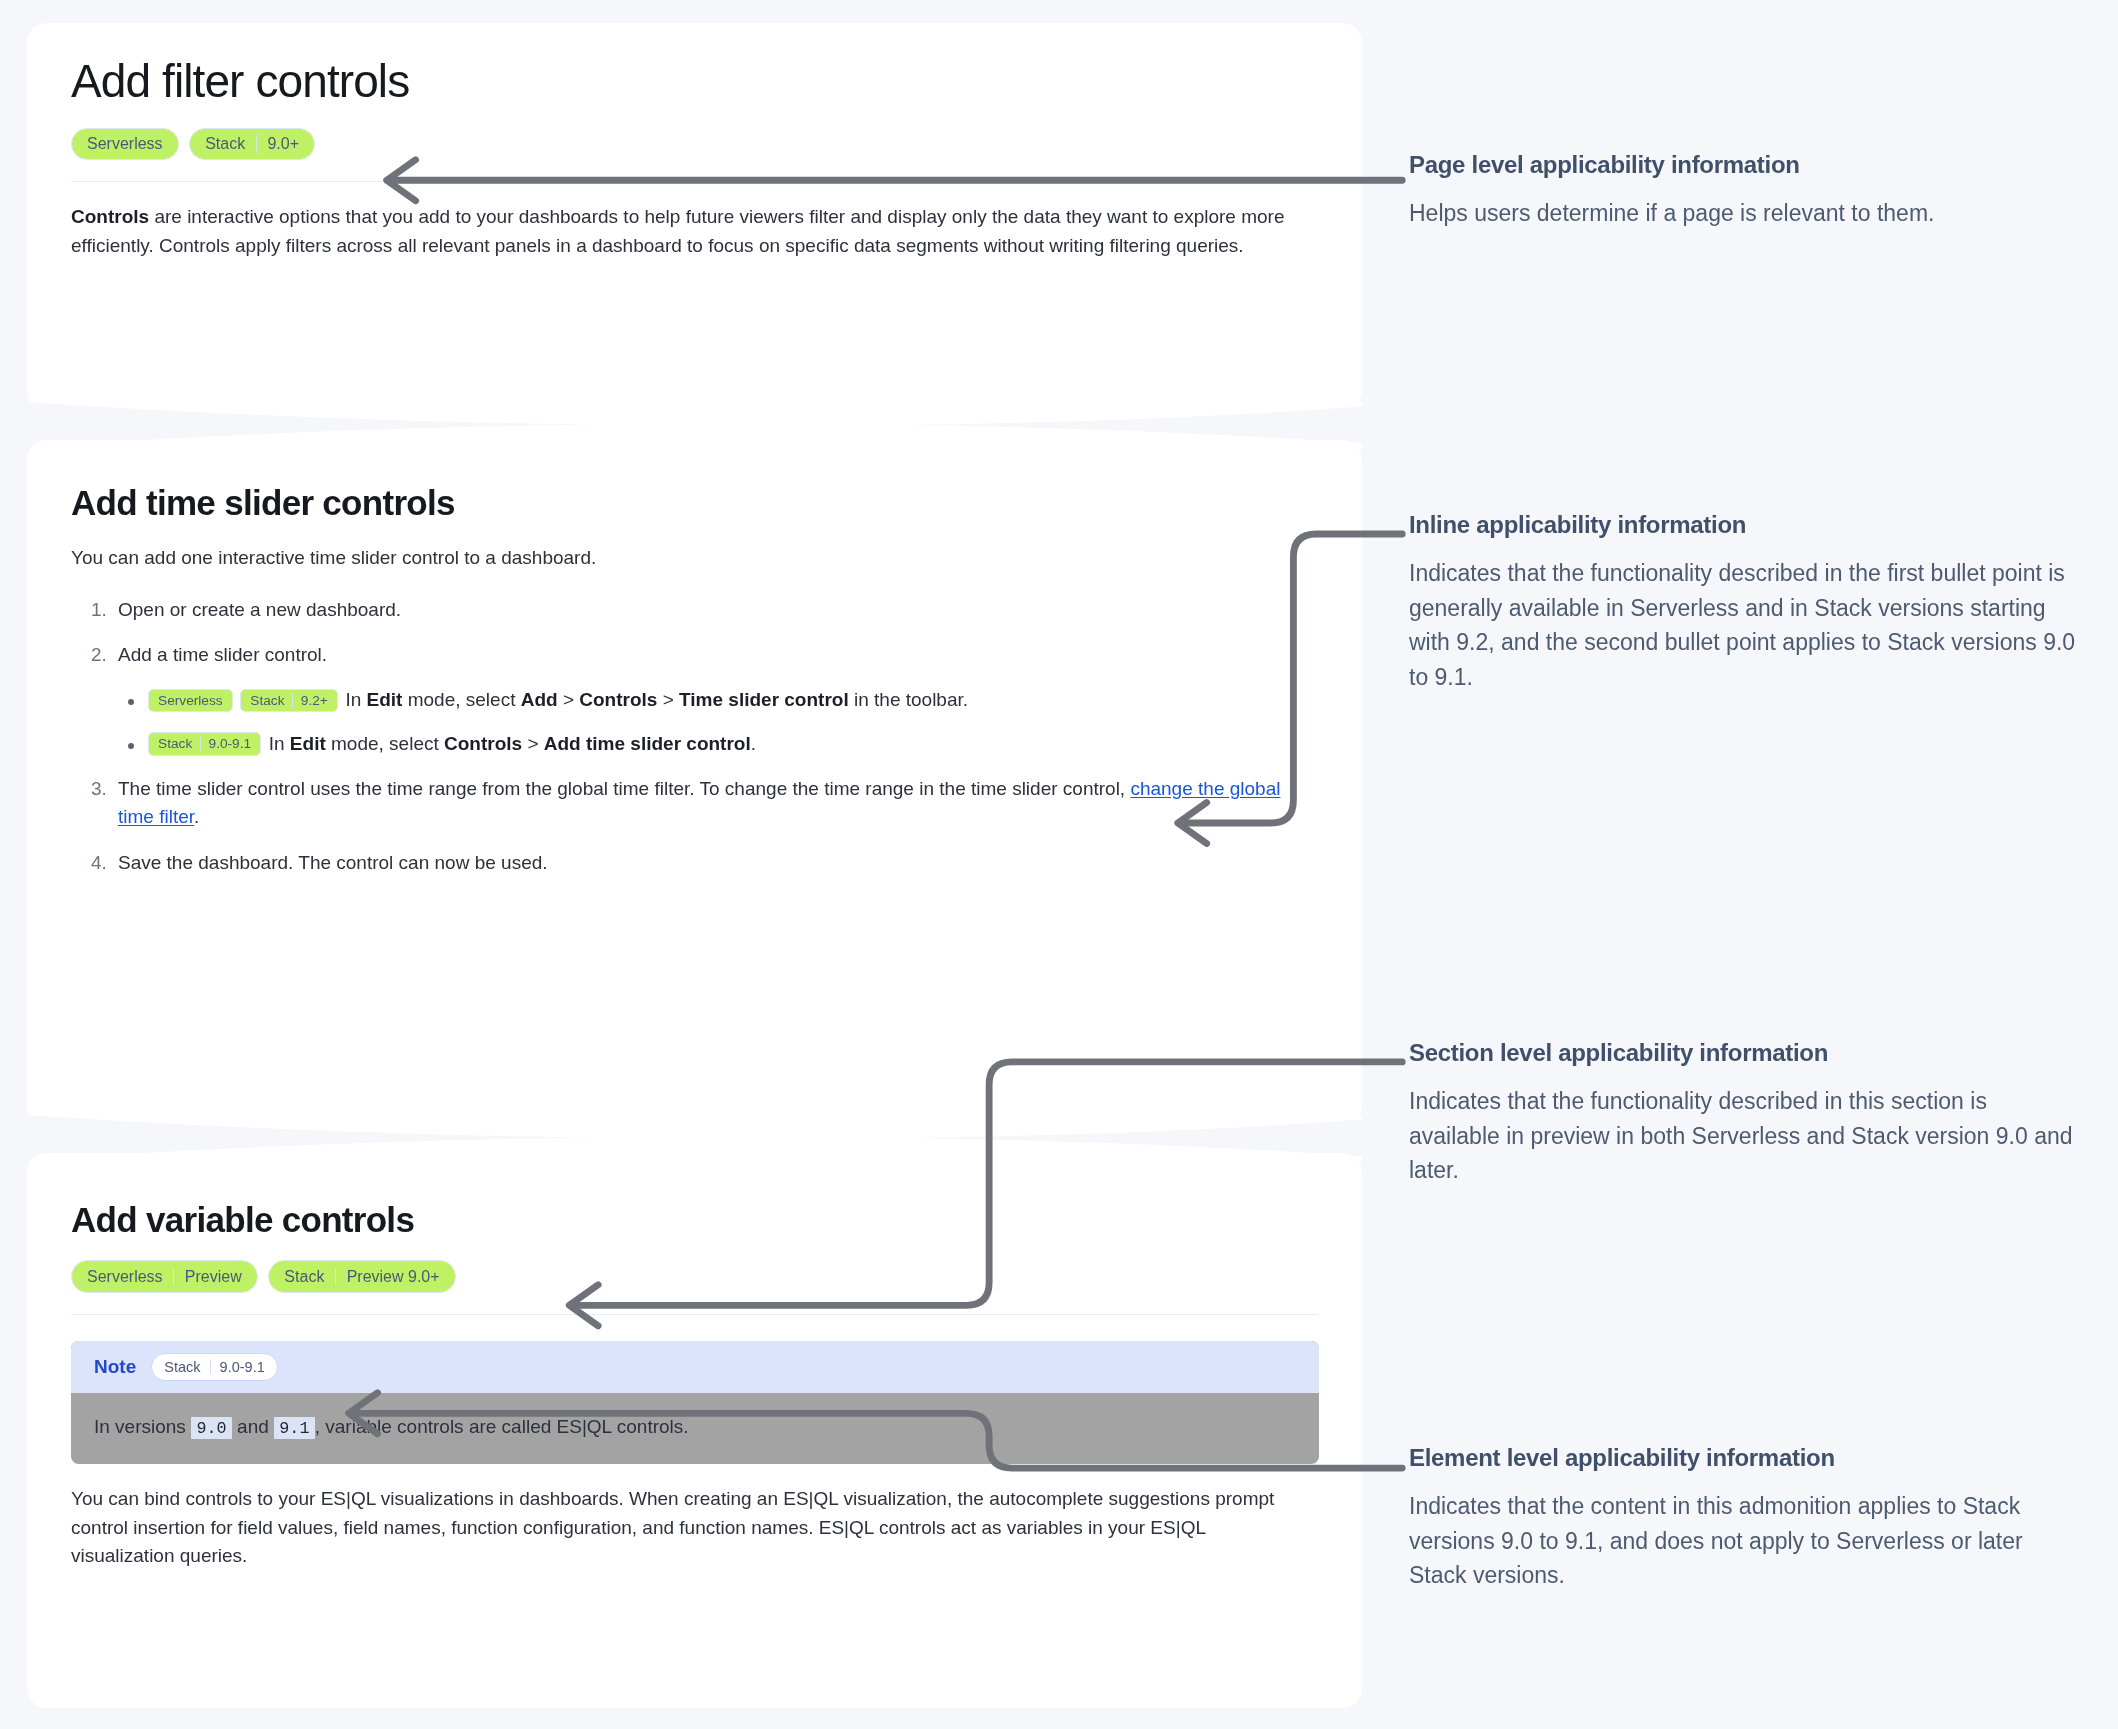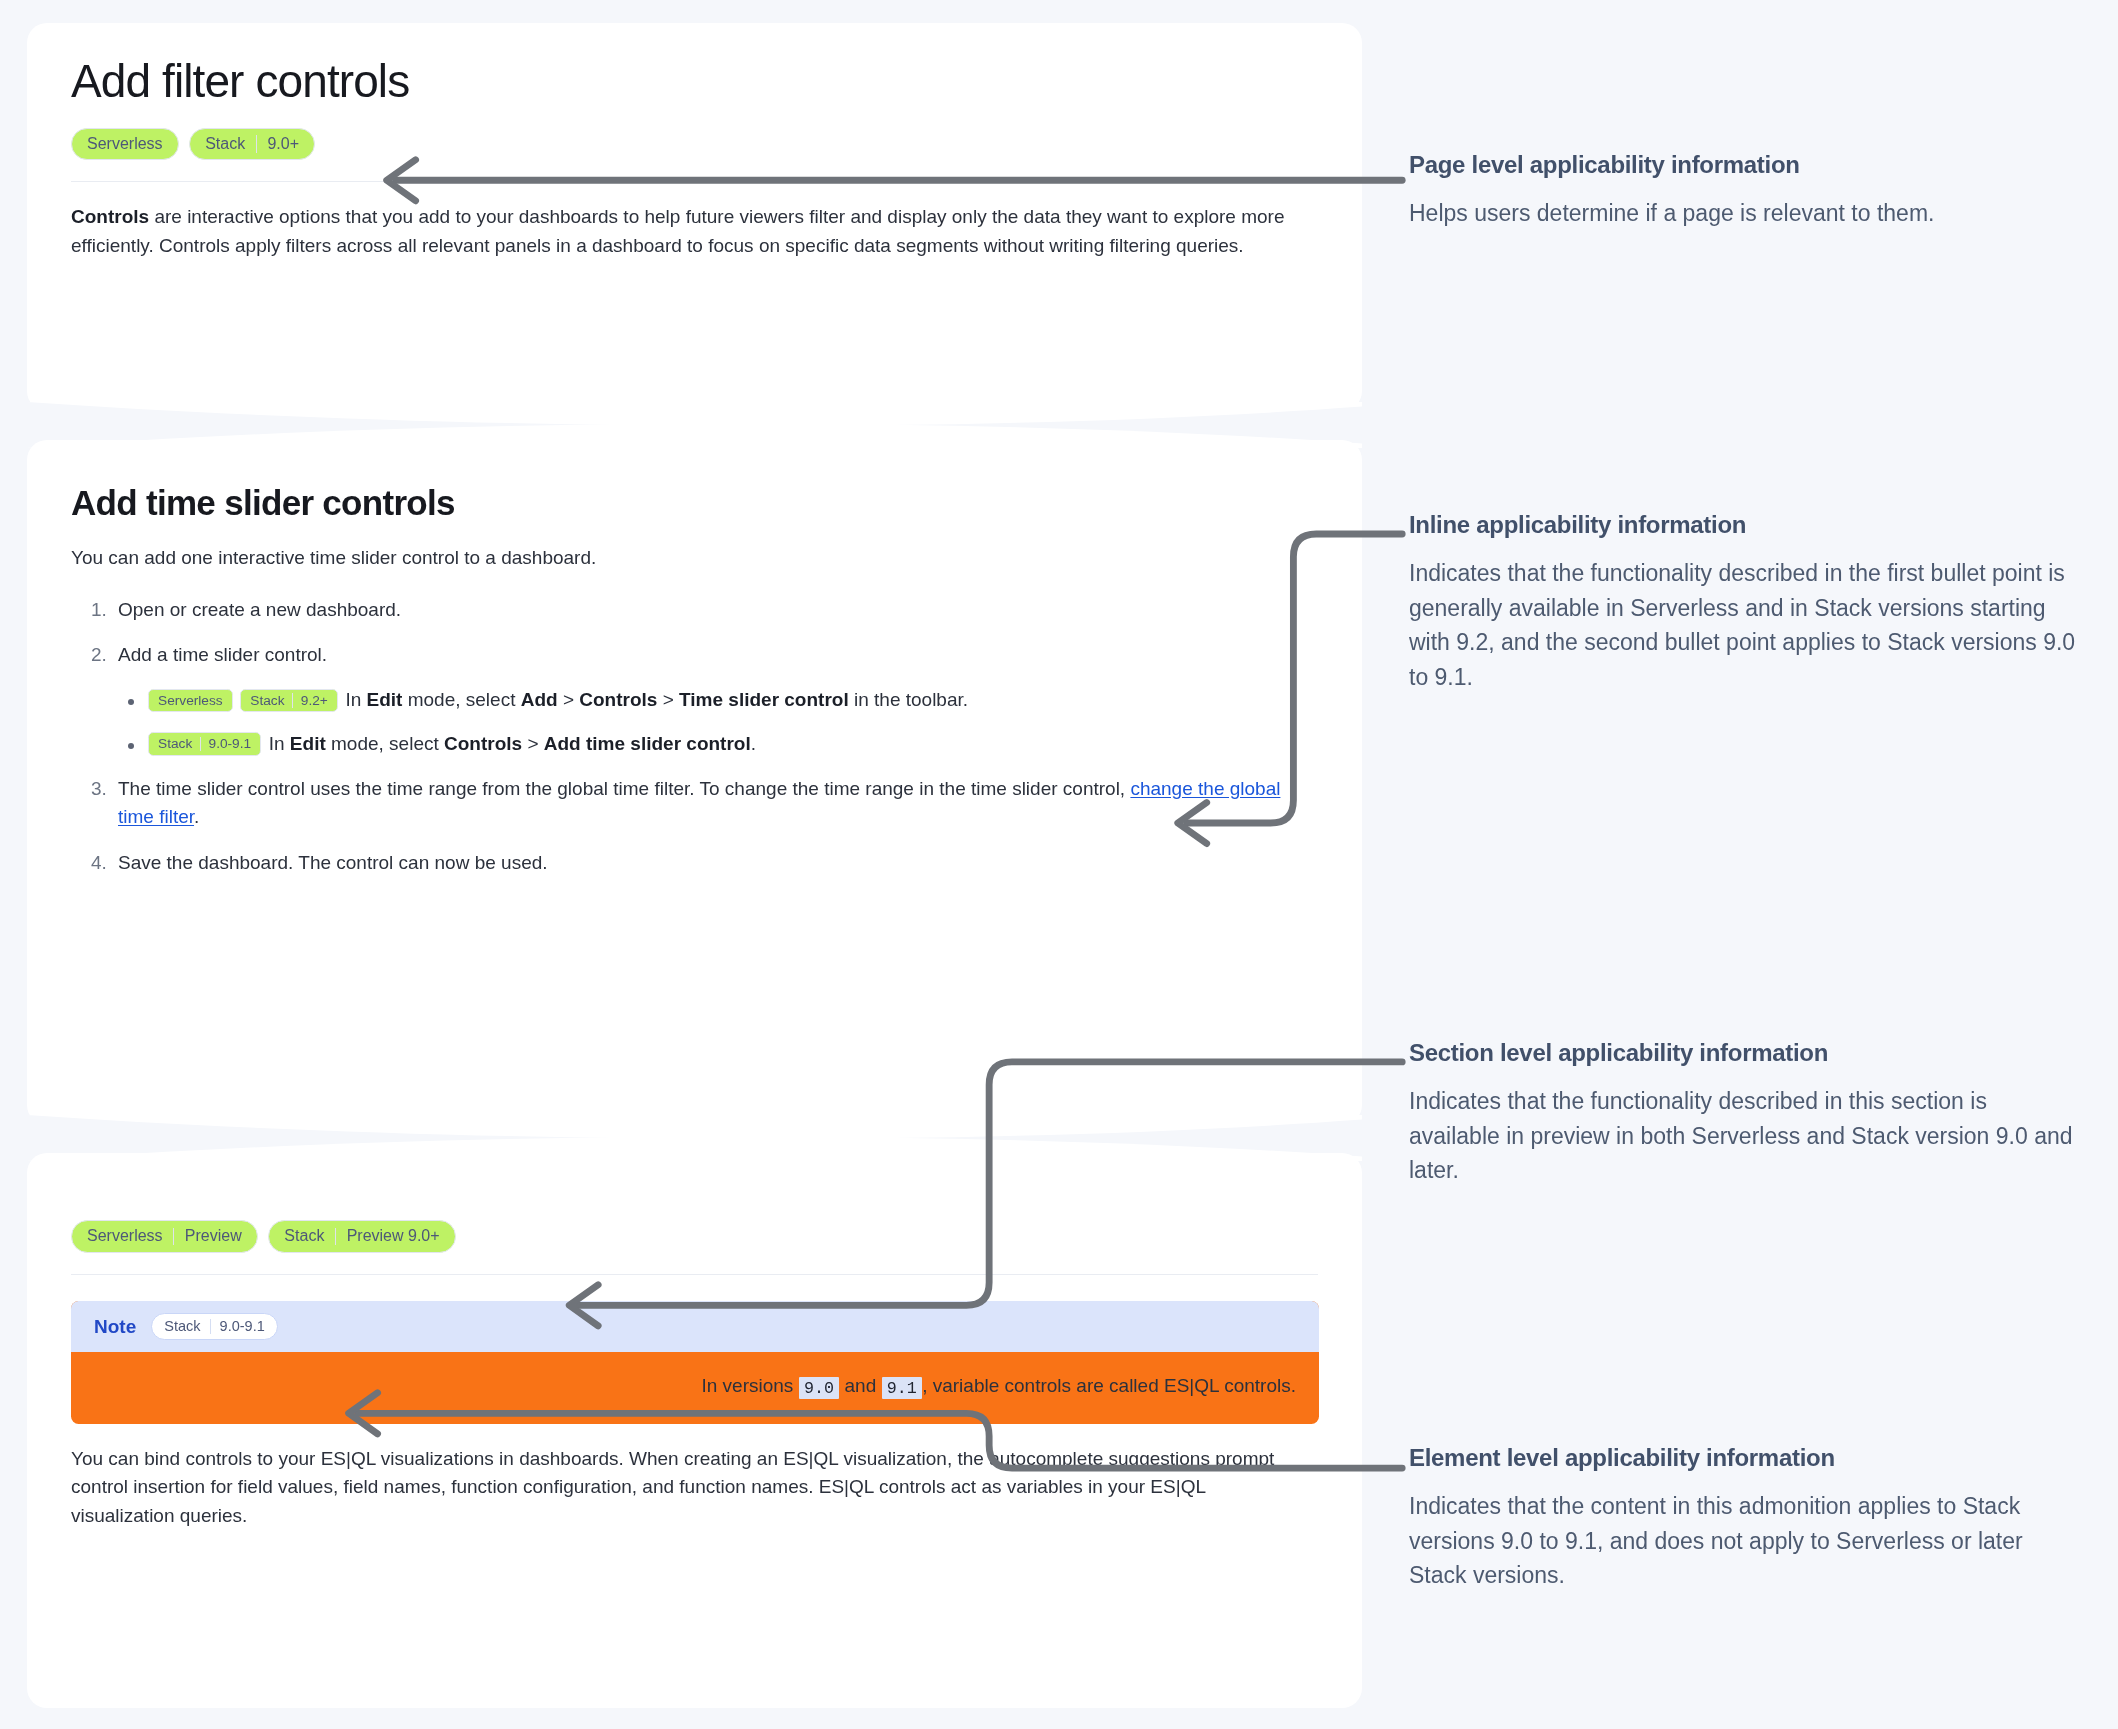--- a/index.html
+++ b/index.html
@@ -173,22 +173,21 @@
     background: #5c6373;
   }
   .sub-text { font-size: 19px; color: #2c313c; }
 
   
   .note {
     margin-top: 26px;
     border-radius: 7.6px;
     overflow: hidden;
     width: 1248px;
-    background: #f97316;
-    text-align: right;
+    background: #a3a3a3;
   }
   .note-head {
     background: #dbe4fb;
     display: flex;
     align-items: center;
     gap: 15px;
     padding: 12px 23px;
   }
   .note-label {
     font-size: 19px;
@@ -333,20 +332,21 @@
   <div class="wave wave-2">
     <svg width="1335" height="46" viewBox="0 0 1755 60" preserveAspectRatio="none">
       <path d="M0,0 H1755 V60 H0 Z" fill="#f5f7fb"></path>
       <path d="M0,0 C500,34 1200,46 1755,6 L1755,0 L0,0 Z" fill="#ffffff"></path>
       <path d="M0,60 C480,24 1180,14 1755,54 L1755,60 L0,60 Z" fill="#ffffff"></path>
     </svg>
   </div>
 
   <div class="card card-3">
     <div class="inner" style="padding-top:47px;">
+      <h2 class="section-title">Add variable controls</h2>
 
       <div class="badge-row">
         <span class="badge">
           <span class="seg">Serverless</span>
           <span class="divider"></span>
           <span class="seg">Preview</span>
         </span>
         <span class="badge">
           <span class="seg">Stack</span>
           <span class="divider"></span>

